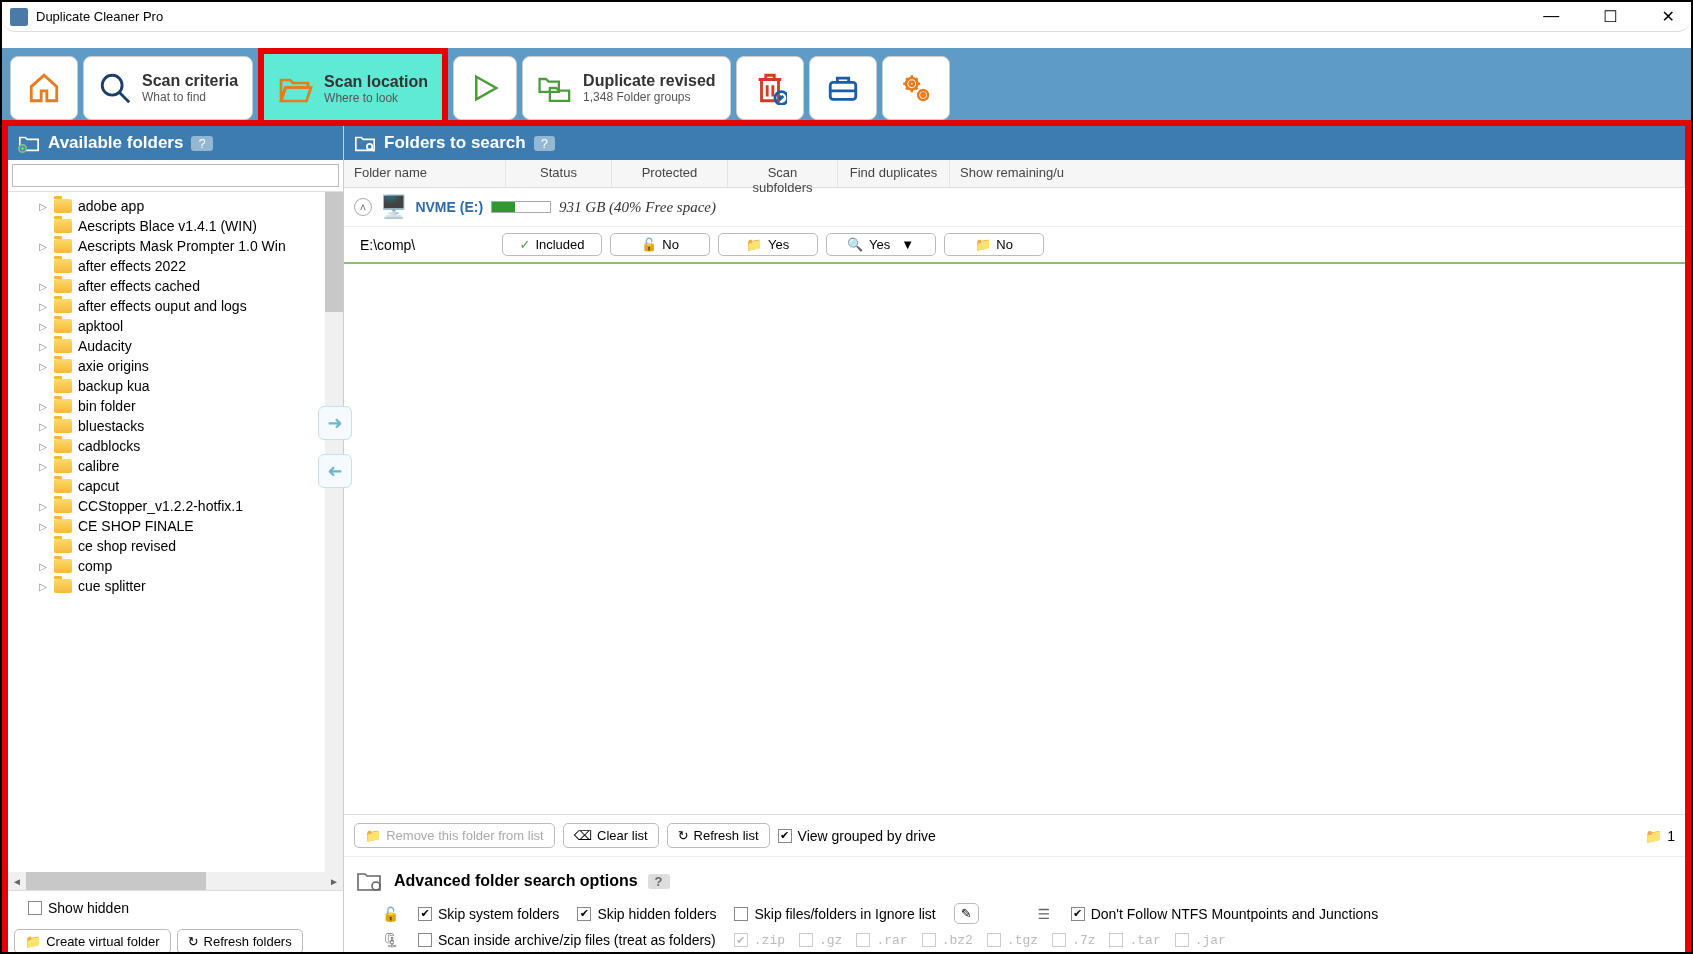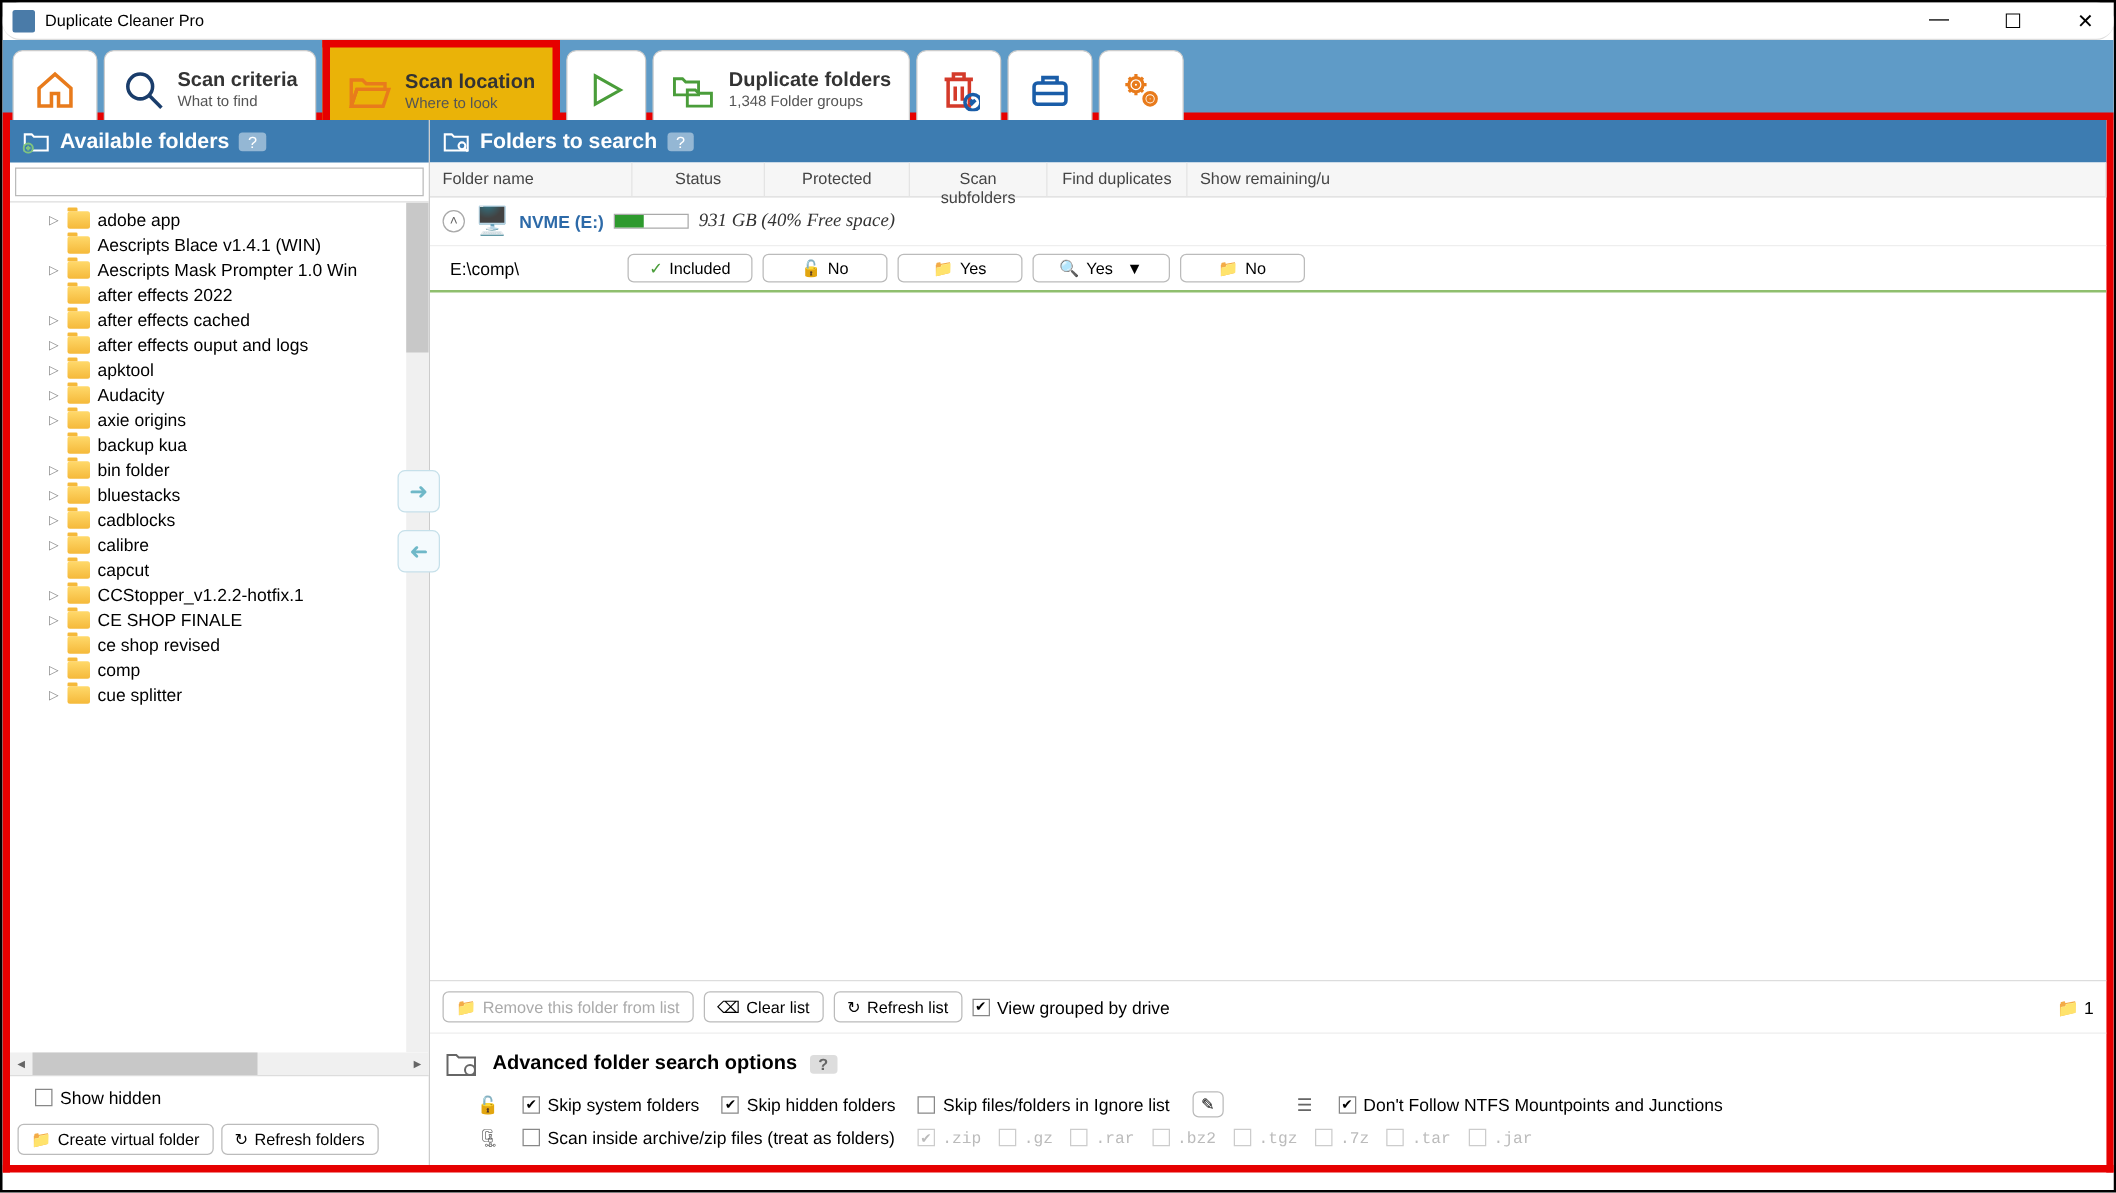--- a/index.html
+++ b/index.html
@@ -6,28 +6,28 @@
 body { background: #fff; width: 1693px; height: 954px; overflow: hidden; border: 2px solid #000; }
 
 
 .title-bar { height: 30px; background: #fff; display: flex; align-items: center; padding: 0 8px; border-bottom: 1px solid #ddd; border-radius: 14px; }
 .title-bar .app-icon { width: 18px; height: 18px; background: #4a7ba8; margin-right: 8px; border-radius: 2px; }
 .title-bar .title { font-size: 13px; color: #000; }
 .title-bar .win-controls { margin-left: auto; display: flex; gap: 28px; font-size: 16px; }
 .title-bar .win-controls span { cursor: pointer; padding: 2px 8px; font-family: Arial; }
 
 
-.toolbar-wrap { background: #5f9bc7; padding: 8px 8px 0 8px; height: 64px; border-bottom: 6px solid #e60000; }
+.toolbar-wrap { background: #5f9bc7; padding: 8px 8px 0 8px; height: 78px; border-bottom: 6px solid #e60000; margin-top: 16px; }
 .toolbar { display: flex; gap: 5px; align-items: stretch; height: 64px; }
 .tbtn { background: #fff; border: 1px solid #ccc; border-radius: 8px; display: flex; align-items: center; padding: 4px 14px; cursor: pointer; gap: 10px; }
 .tbtn .ticon { font-size: 30px; line-height: 1; }
 .tbtn .tlabels { display: flex; flex-direction: column; }
 .tbtn .ttitle { font-size: 16px; font-weight: 600; color: #333; }
 .tbtn .tsub { font-size: 12px; color: #555; }
-.tbtn.active-highlight { background: #eab308; }
+.tbtn.active-highlight { background: #5eead4; }
 .tbtn.highlighted-border { border: 6px solid #e60000; border-bottom: none; border-radius: 0; margin-top:-8px; padding-top:8px;}
 .tbtn.iconly { padding: 4px 16px; }
 
 
 .main { display: flex; height: calc(100% - 30px - 78px); border: 6px solid #e60000; border-top:none; }
 
 
 .left-panel { width: 336px; display: flex; flex-direction: column; border-right: 1px solid #ccc; background:#fff; }
 .panel-header { background: #3d7cb1; color: #fff; padding: 4px 10px; display: flex; align-items: center; gap: 8px; height: 34px; }
 .panel-header .ph-title { font-size: 17px; font-weight: 600; }
@@ -136,21 +136,21 @@
       </span>
     </div>
     <div class="tbtn">
       <span class="ticon">
         <svg width="36" height="34" viewBox="0 0 28 24" fill="none" stroke="#4a9d3a" stroke-width="1.8">
             <path d="M2 5 h5 l2 2 h8 v8 H2 Z"></path>
             <path d="M10 12 h5 l2 2 h8 v8 H10 Z"></path>
           </svg>
       </span>
       <div class="tlabels">
-        <span class="ttitle">Duplicate folders</span>
+        <span class="ttitle">Duplicate revised</span>
         <span class="tsub">1,348 Folder groups</span>
       </div>
     </div>
     <div class="tbtn iconly">
       <span class="ticon">
         <svg width="34" height="34" viewBox="0 0 24 24" fill="none" stroke="#d43a2a" stroke-width="2">
             <path d="M4 6 h16 M9 6 V3 h6 v3 M6 6 v15 h12 V6 M10 10 v8 M14 10 v8"></path>
             <circle cx="20" cy="19" r="4.5" stroke="#1a5da8"></circle>
             <path d="M18 19 l2 0 M20 17 l0 4" stroke="#1a5da8" transform="rotate(45 20 19)"></path>
           </svg>

